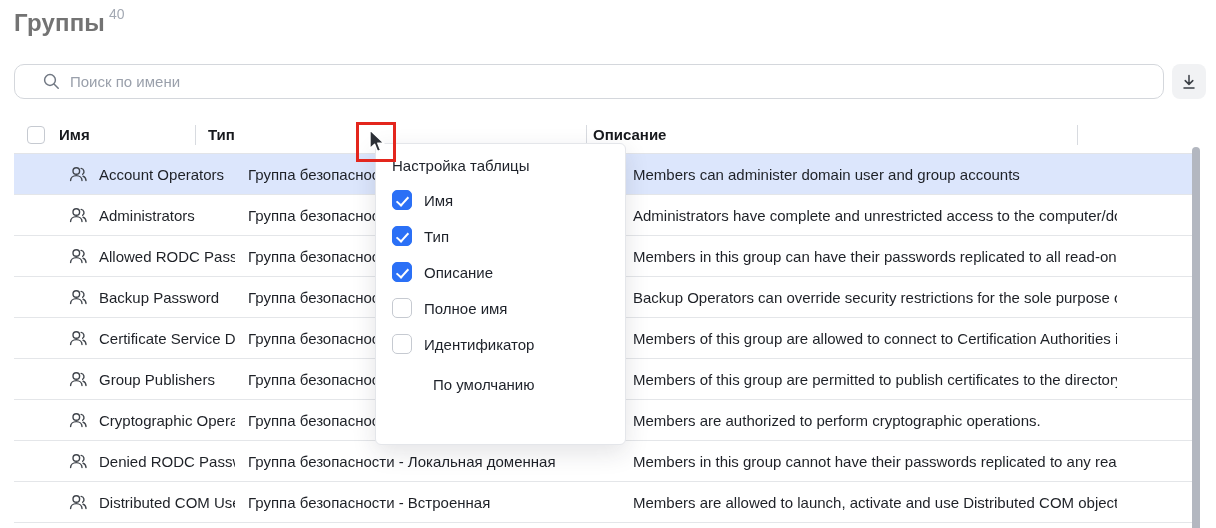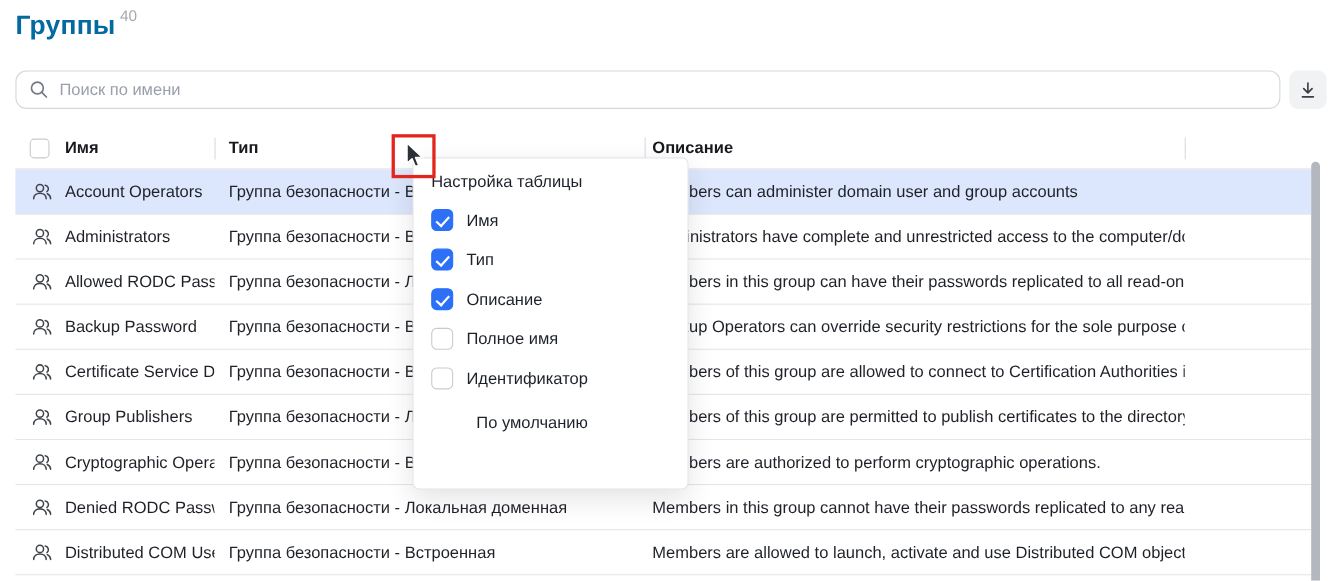--- a/index.html
+++ b/index.html
@@ -1,41 +1,41 @@
 <!DOCTYPE html>
 <html style="--accent: #2b70f6;"><head>
 <meta charset="utf-8">
 <style>
   * { margin:0; padding:0; box-sizing:border-box; }
   html,body { width:1216px; height:528px; background:#ffffff; overflow:hidden;
     font-family:"Liberation Sans", sans-serif; color:#1e2127; position:relative; }
 
   
   .title-row { position:absolute; left:14px; top:6px; }
-  .page-title { font-size:24px; font-weight:700; color:#0369a1; letter-spacing:.2px; }
+  .page-title { font-size:24px; font-weight:700; color:#737373; letter-spacing:.2px; }
   .page-count { font-size:14px; font-weight:400; color:#a3a9b3; vertical-align:12px; margin-left:4px; }
 
   
   .search-box { position:absolute; left:14px; top:64px; width:1150px; height:35px;
     border:1px solid #d4d7dc; border-radius:10px; display:flex; align-items:center;
-    padding:0 12px; background:#fff; }
+    padding:0 28px; background:#fff; }
   .search-box svg { flex:0 0 auto; margin-right:10px; }
   .search-box input { border:none; outline:none; flex:1; font-size:15px;
     font-family:"Liberation Sans", sans-serif; color:#1e2127; background:transparent; }
   .search-box input::placeholder { color:#9aa0ab; }
   .dl-btn { position:absolute; left:1172px; top:64px; width:34px; height:35px;
     background:#f1f2f4; border:none; border-radius:8px; display:flex;
     align-items:center; justify-content:center; cursor:pointer; }
 
   
   .table { position:absolute; left:14px; top:116px; width:1178px; }
   .thead { display:flex; align-items:center; height:38px; border-bottom:1px solid #e2e4e8;
     font-weight:700; font-size:15px; color:#17191d; position:relative; }
   .trow { display:flex; align-items:center; height:41px; border-bottom:1px solid #e4e6e9;
-    font-size:15px; }
+    font-size:15px;padding-left:40px; }
   .trow.selected { background:#dce6fc; }
   .c0 { width:45px; flex:0 0 45px; display:flex; align-items:center; }
   .c0 .cb { margin-left:13px; }
   .c0 svg { margin-left:14px; }
   .c1 { width:136px; flex:0 0 136px; overflow:hidden; white-space:nowrap; }
   .cdiv { width:1px; height:20px; background:#d8dbe0; flex:0 0 1px; }
   .c2 { width:390px; flex:0 0 390px; padding-left:12px; overflow:hidden; white-space:nowrap; }
   .c3 { width:490px; flex:0 0 490px; padding-left:6px; overflow:hidden; white-space:nowrap; }
   .c4 { flex:1; }
 

